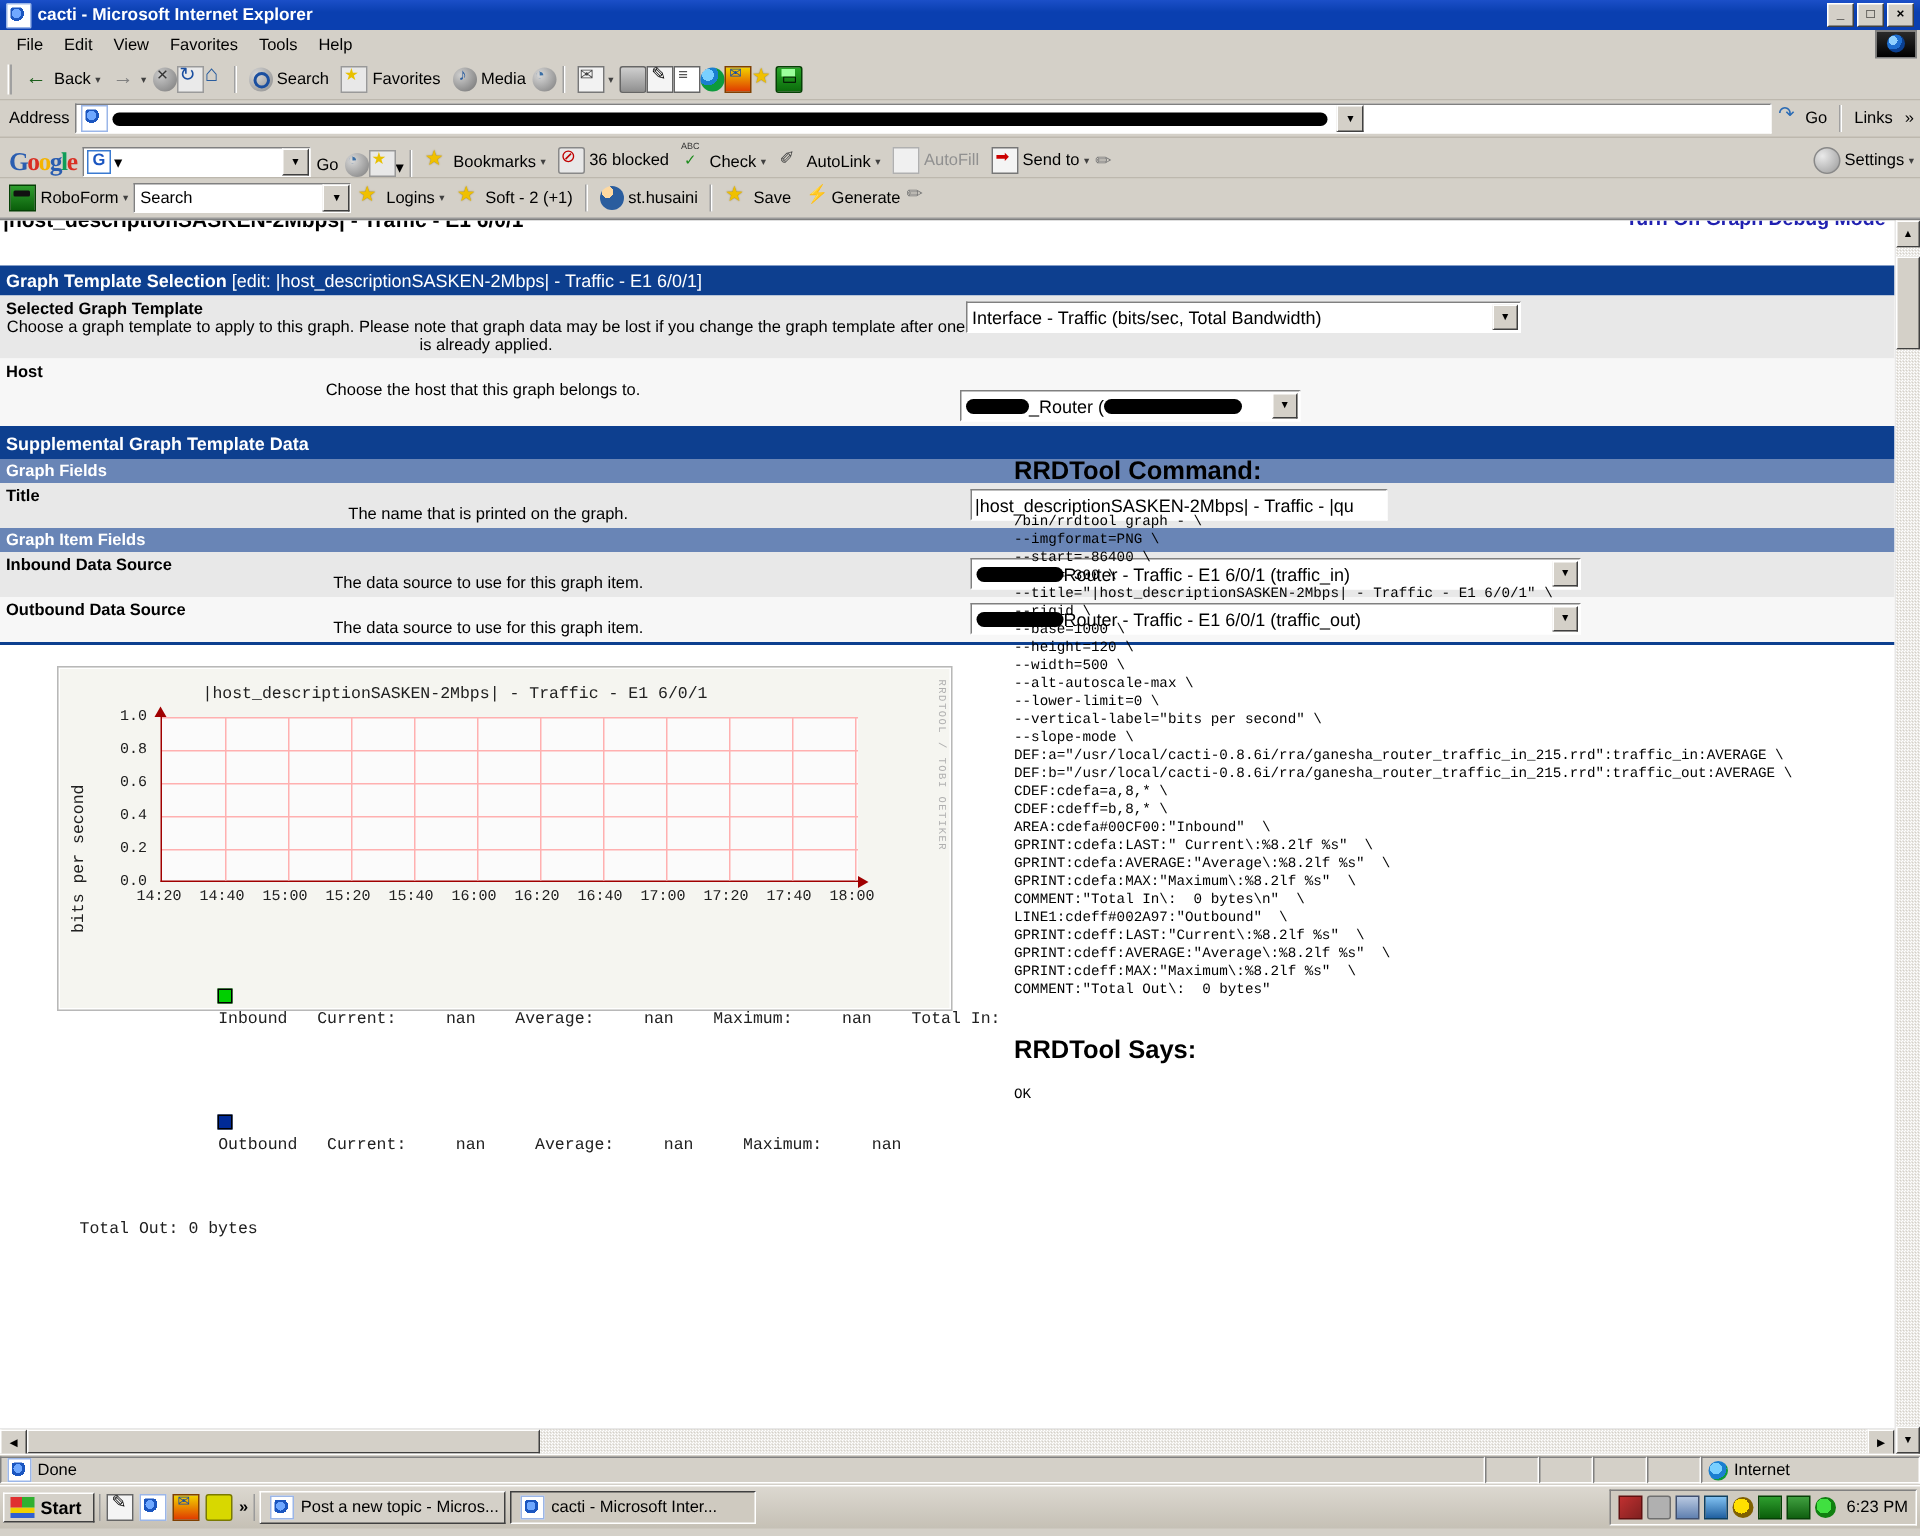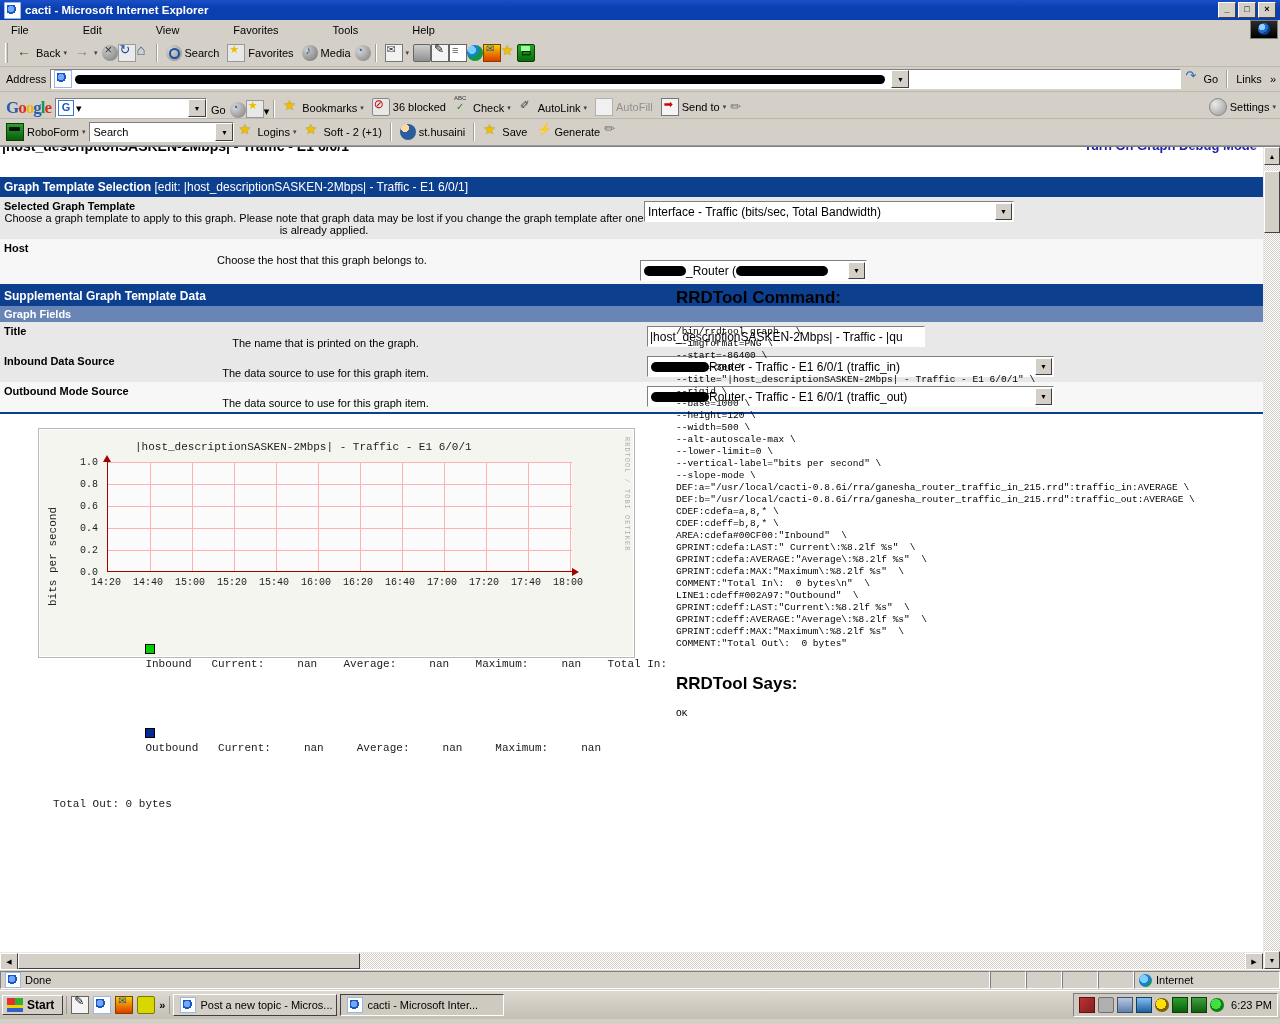--- a/index.html
+++ b/index.html
@@ -19,21 +19,21 @@
   }
   .titlebar .tb-ico:after{content:"";position:absolute;left:2px;top:2px;width:9px;height:9px;
     background:radial-gradient(circle at 4px 4px,#6fa8ff 0 3px,#1b56c0 3px 5px,#fff 5px);}
   .tb-title{flex:1 1 auto;white-space:nowrap;overflow:hidden;}
   .tb-btns{display:flex;gap:2px;padding-right:2px;}
   .tb-btn{width:16px;height:14px;background:#d4d0c8;border:1px solid;
     border-color:#fff #404040 #404040 #fff;font-size:9px;line-height:12px;text-align:center;color:#000;}
   .tb-btn.close{background:#d4d0c8;}
   
   .menubar{height:19px;background:#d4d0c8;display:flex;align-items:center;
-    border-bottom:1px solid #d4d0c8;padding-left:4px;gap:40px;}
+    border-bottom:1px solid #d4d0c8;padding-left:4px;}
   .menubar span{padding:2px 7px;font-size:11px;color:#000;}
   .menu-right{margin-left:auto;display:flex;align-items:center;padding-right:2px;}
   .ie-logo{width:26px;height:17px;background:linear-gradient(180deg,#2b2b2b,#000);
     border:1px solid #808080;position:relative;overflow:hidden;}
   .ie-logo:after{content:"";position:absolute;left:7px;top:2px;width:12px;height:12px;border-radius:50%;
     background:radial-gradient(circle at 4px 4px,#8fd0ff 0 3px,#1f6fd0 3px 6px,#0a3f90 6px);}
   
   .bar{background:#d4d0c8;display:flex;align-items:center;height:26px;
     border-bottom:1px solid #bdb8ae;padding-left:2px;}
   .grip{width:5px;height:20px;margin:0 3px;
@@ -436,36 +436,37 @@
     <div class="row alt">
       <div class="lbl" style="width:643px">
         <b>Title</b>
         <div>The name that is printed on the graph.</div>
       </div>
       <div class="txt" style="width:274px;margin-top:1px;">
         <span>|host_descriptionSASKEN-2Mbps| - Traffic - |qu</span>
       </div>
     </div>
 
+    <div class="subbar">Graph Item Fields</div>
 
     <div class="row alt">
       <div class="lbl" style="width:643px">
         <b>Inbound Data Source</b>
         <div>The data source to use for this graph item.</div>
       </div>
       <div class="sel" style="width:402px;margin-top:1px;">
         <span class="redact" style="width:58px;display:inline-block;height:10px;"></span>
         <span>Router - Traffic - E1 6/0/1 (traffic_in)</span>
         <span class="arrow">▼</span>
       </div>
     </div>
 
     <div class="row plain">
       <div class="lbl" style="width:643px">
-        <b>Outbound Mode Source</b>
+        <b>Outbound Data Source</b>
         <div>The data source to use for this graph item.</div>
       </div>
       <div class="sel" style="width:402px;margin-top:1px;">
         <span class="redact" style="width:58px;display:inline-block;height:10px;"></span>
         <span>Router - Traffic - E1 6/0/1 (traffic_out)</span>
         <span class="arrow">▼</span>
       </div>
     </div>
 
     <div class="divline"></div>

